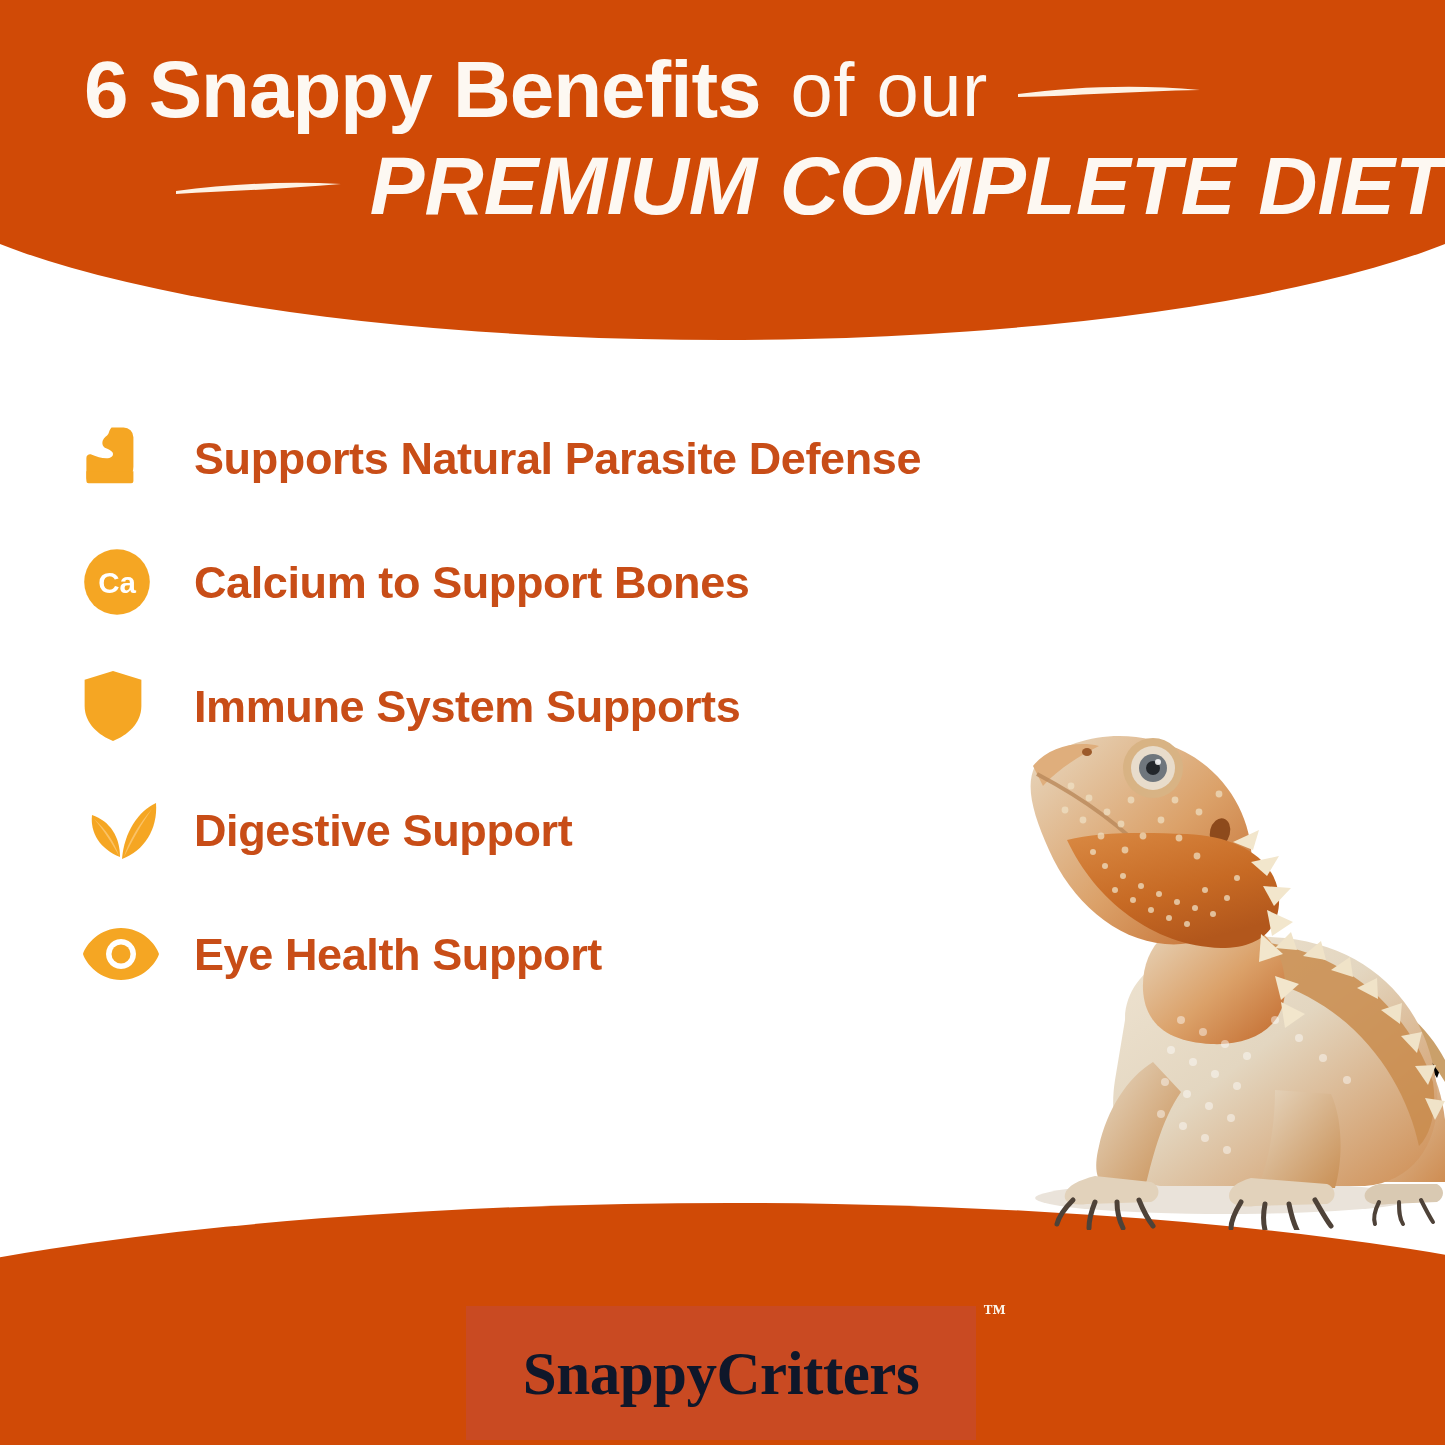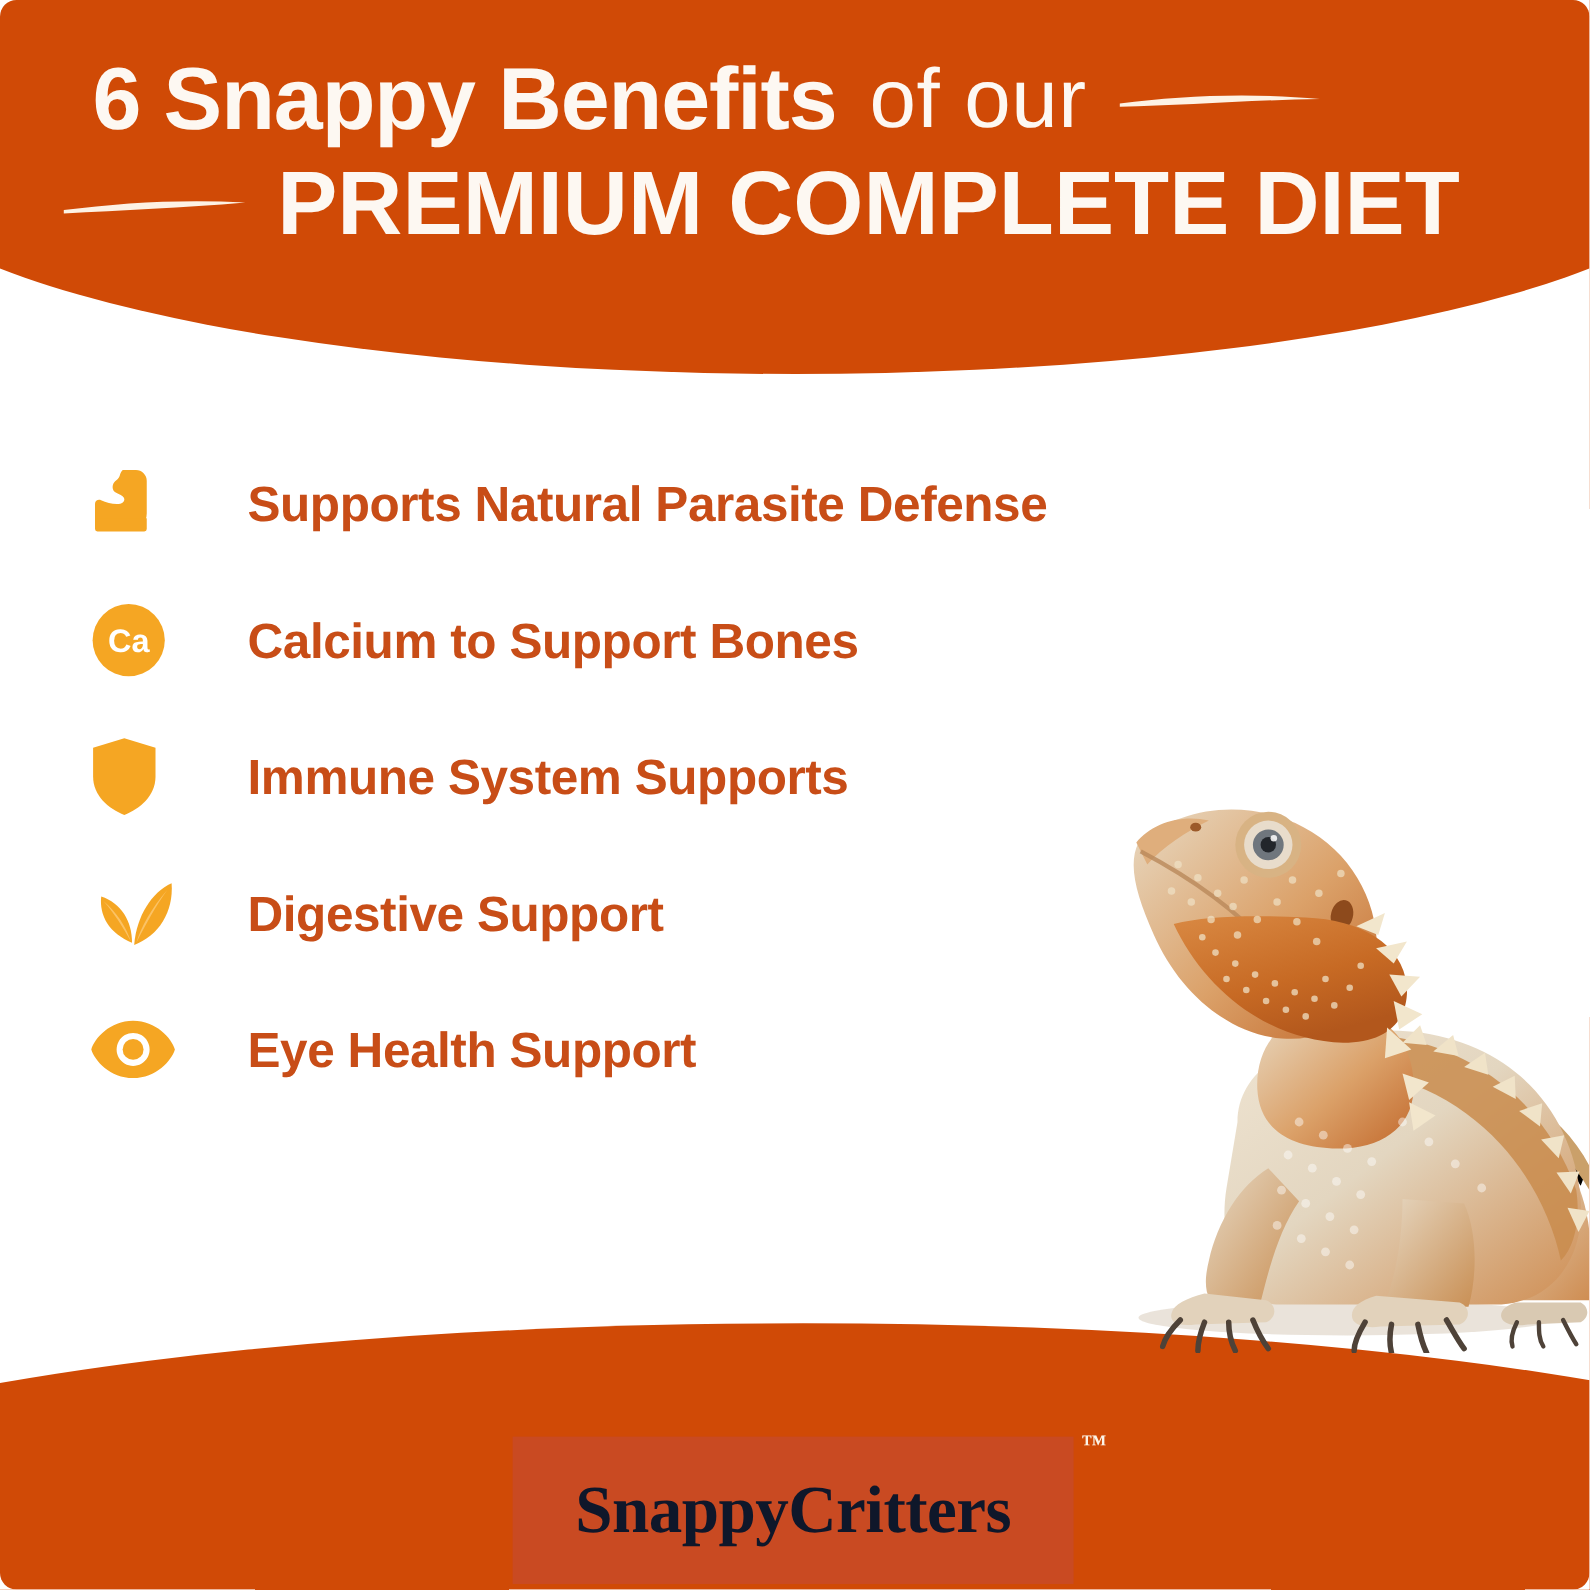--- a/index.html
+++ b/index.html
@@ -8,21 +8,20 @@
     padding: 0;
     background: #ffffff;
   }
   #poster {
     position: relative;
     width: 1445px;
     height: 1445px;
     background: #ffffff;
     overflow: hidden;
     font-family: "Liberation Sans", "DejaVu Sans", sans-serif;
-    border-radius: 15px;
   }
 
   
   .header-band {
     position: absolute;
     left: -120px;
     top: -420px;
     width: 1685px;
     height: 760px;
     background: #d04a06;
@@ -46,24 +45,25 @@
     display: flex;
     align-items: center;
     justify-content: flex-start;
     padding-left: 84px;
     height: 96px;
     white-space: nowrap;
   }
   .hl2 {
     display: flex;
     align-items: center;
-    justify-content: flex-start;
-    padding-left: 56px;
+    justify-content: flex-end;
+    padding-left: 36px;
     height: 96px;
     white-space: nowrap;
+    font-style: italic;
   }
   .h-strong {
     color: #fdf8f2;
     font-size: 80px;
     font-weight: 700;
     letter-spacing: -1px;
     line-height: 1;
     font-stretch: condensed;
   }
   .h-light {
@@ -97,21 +97,20 @@
     top: 396px;
     width: 900px;
     z-index: 5;
   }
   .benefit-row {
     display: flex;
     align-items: center;
     height: 124px;
     padding-left: 82px;
     box-sizing: border-box;
-    gap: 31px;
   }
   .benefit-icon {
     width: 78px;
     flex: 0 0 78px;
     display: flex;
     align-items: center;
     justify-content: flex-start;
   }
   .benefit-label {
     margin-left: 34px;

